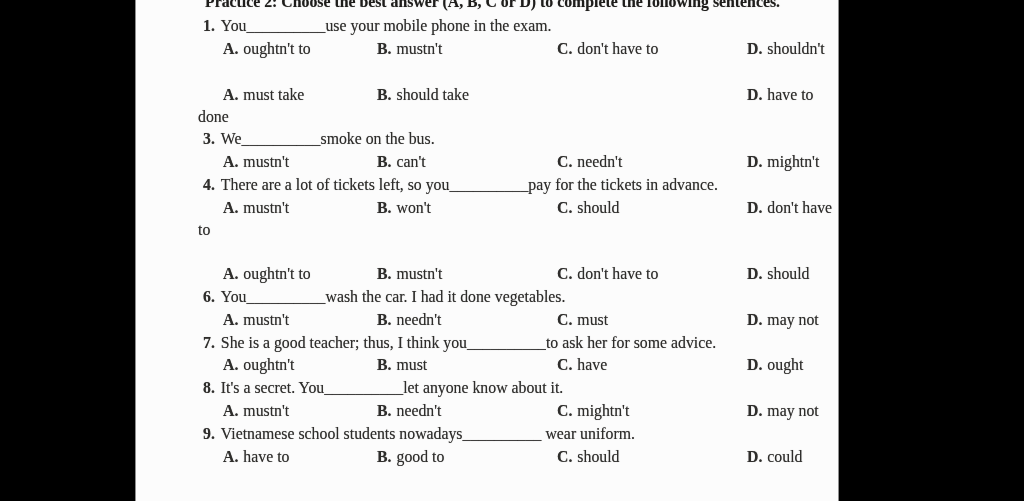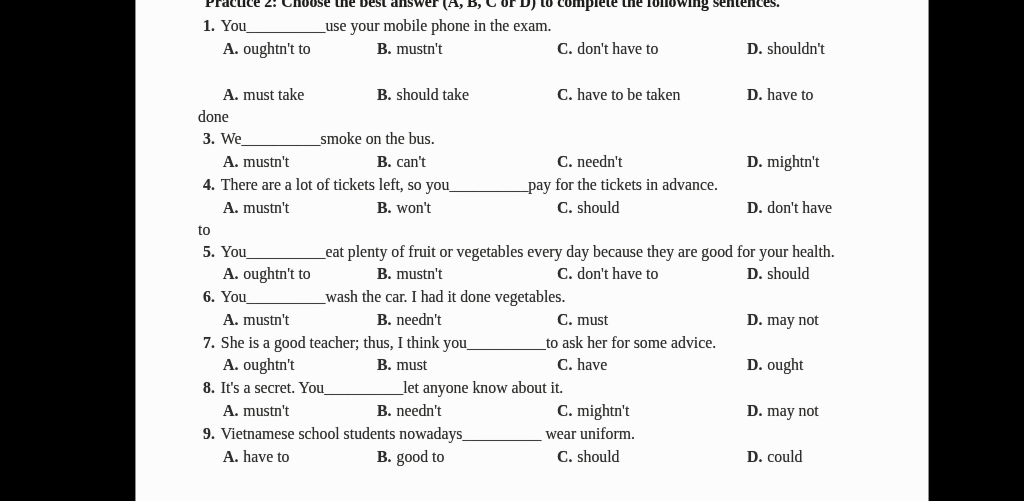--- a/index.html
+++ b/index.html
@@ -13,21 +13,21 @@
     position:relative;
     width:1024px;height:501px;
     background:var(--letterbox);
     overflow:hidden;
     font-family:"Liberation Serif","DejaVu Serif",serif;
   }
   .bar{position:absolute;top:0;bottom:0;background:var(--letterbox);}
   .bar.left{left:0;width:135px;}
   .bar.right{right:0;width:121px;}
   .page{
-    position:absolute;top:0;bottom:0;left:135px;width:794px;
+    position:absolute;top:0;bottom:0;left:135px;width:704px;
     background:var(--page-bg);
     border-left:1px solid var(--divider);
     border-right:1px solid var(--divider);
     box-sizing:border-box;
     overflow:hidden;
     color:var(--text);
     font-size:15.8px;
     line-height:20px;
     text-shadow:0 0 0.7px rgba(46,45,43,0.55);
   }
@@ -58,21 +58,20 @@
     <div class="line" style="top:39px">
       <span class="opt a"><b>A.</b><span>oughtn't to</span></span>
       <span class="opt b"><b>B.</b><span>mustn't</span></span>
       <span class="opt c"><b>C.</b><span>don't have to</span></span>
       <span class="opt d"><b>D.</b><span>shouldn't</span></span>
     </div>
 
     <div class="line" style="top:85px">
       <span class="opt a"><b>A.</b><span>must take</span></span>
       <span class="opt b"><b>B.</b><span>should take</span></span>
-      <span class="opt c"><b>C.</b><span>have to be taken</span></span>
       <span class="opt d"><b>D.</b><span>have to</span></span>
     </div>
     <div class="line cont" style="top:107px">done</div>
 
     <div class="line q" style="top:129px"><b>3.</b><span>We__________smoke on the bus.</span></div>
     <div class="line" style="top:152px">
       <span class="opt a"><b>A.</b><span>mustn't</span></span>
       <span class="opt b"><b>B.</b><span>can't</span></span>
       <span class="opt c"><b>C.</b><span>needn't</span></span>
       <span class="opt d"><b>D.</b><span>mightn't</span></span>
@@ -80,21 +79,20 @@
 
     <div class="line q" style="top:175px"><b>4.</b><span>There are a lot of tickets left, so you__________pay for the tickets in advance.</span></div>
     <div class="line" style="top:198px">
       <span class="opt a"><b>A.</b><span>mustn't</span></span>
       <span class="opt b"><b>B.</b><span>won't</span></span>
       <span class="opt c"><b>C.</b><span>should</span></span>
       <span class="opt d"><b>D.</b><span>don't have</span></span>
     </div>
     <div class="line cont" style="top:220px">to</div>
 
-    <div class="line q" style="top:242px"><b>5.</b><span>You__________eat plenty of fruit or vegetables every day because they are good for your health.</span></div>
     <div class="line" style="top:264px">
       <span class="opt a"><b>A.</b><span>oughtn't to</span></span>
       <span class="opt b"><b>B.</b><span>mustn't</span></span>
       <span class="opt c"><b>C.</b><span>don't have to</span></span>
       <span class="opt d"><b>D.</b><span>should</span></span>
     </div>
 
     <div class="line q" style="top:287px"><b>6.</b><span>You__________wash the car. I had it done vegetables.</span></div>
     <div class="line" style="top:310px">
       <span class="opt a"><b>A.</b><span>mustn't</span></span>

